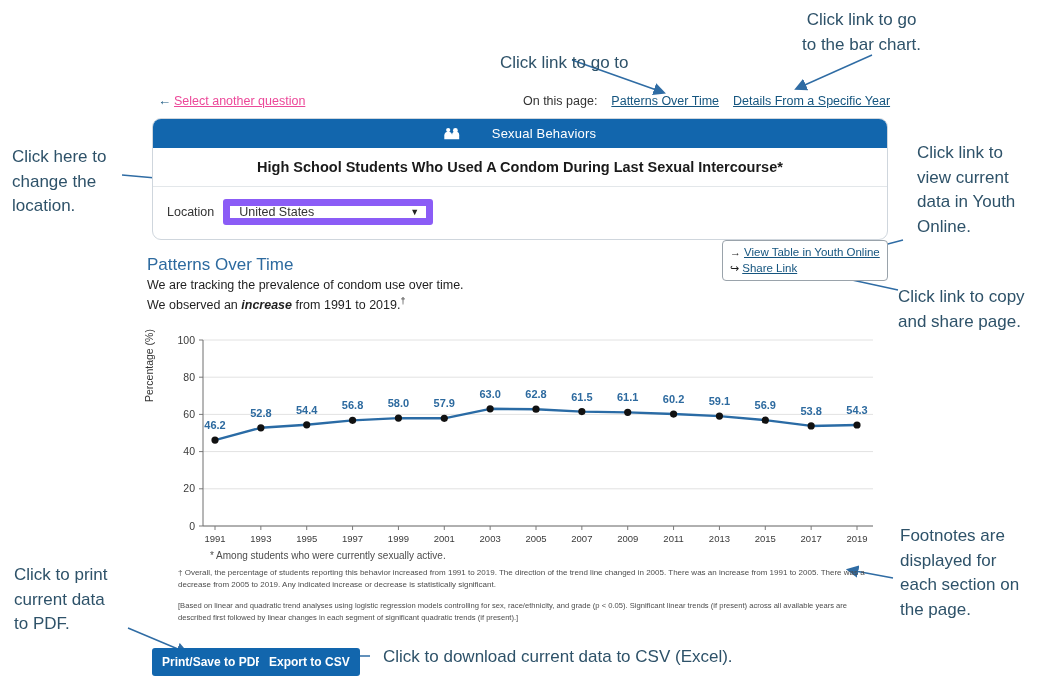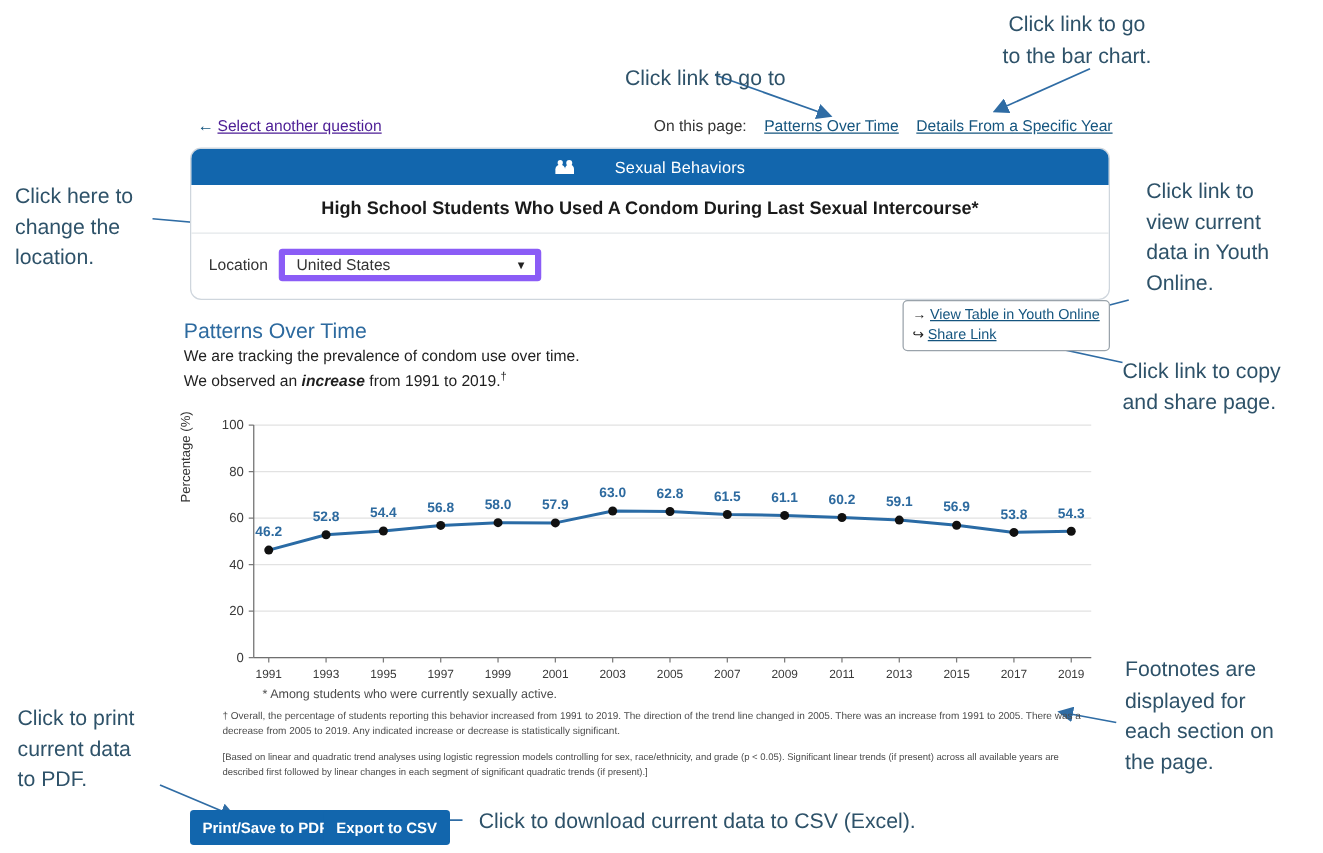--- a/index.html
+++ b/index.html
@@ -15,21 +15,21 @@
     position:absolute;
     color:#2e5269;
     font-size:17px;
     line-height:1.45;
     font-family:"Liberation Sans",sans-serif;
   }
   .anno-svg{position:absolute;left:0;top:0;width:1058px;height:682px;pointer-events:none;}
 
   
   .topnav{position:absolute;left:158px;top:93px;font-size:12.5px;}
-  .topnav a{color:#4c1d95;}
+  .topnav a{color:#ec4899;}
   .back-arrow{color:#15557f;margin-right:3px;font-size:13px;}
   .onthispage{position:absolute;left:523px;top:94px;font-size:12.5px;color:#333;}
   .onthispage a{color:#15557f;text-decoration:underline;margin-left:14px;}
 
   
   .card{
     position:absolute;left:152px;top:118px;width:736px;
     border:1px solid #cfd6dd;border-radius:9px;background:#fff;
     box-sizing:border-box;overflow:hidden;
   }
@@ -39,21 +39,21 @@
     font-size:13px;letter-spacing:.2px;gap:26px;
   }
   .card-head .ico{margin-right:6px;display:inline-flex;align-items:center;}
   .card-title{
     text-align:center;font-weight:bold;font-size:14.5px;color:#1a1a1a;
     padding:11px 10px 11px;border-bottom:1px solid #e3e7ea;
   }
   .card-body{padding:12px 14px 14px;display:flex;align-items:center;}
   .loc-label{font-size:12.5px;color:#333;margin-right:9px;}
   .select{
-    width:210px;height:26px;border:5px solid #8b5cf6;border-radius:3px;
+    width:210px;height:26px;border:7px solid #8b5cf6;border-radius:3px;
     background:#fff;display:flex;align-items:center;justify-content:space-between;
     padding:0 7px 0 9px;font-size:12.5px;color:#333;box-sizing:border-box;
   }
   .caret{font-size:9px;color:#222;}
 
   
   .linkbox{
     position:absolute;left:722px;top:240px;width:166px;
     border:1px solid #9aa3ab;border-radius:4px;background:#fff;
     padding:3px 7px 4px;box-sizing:border-box;

